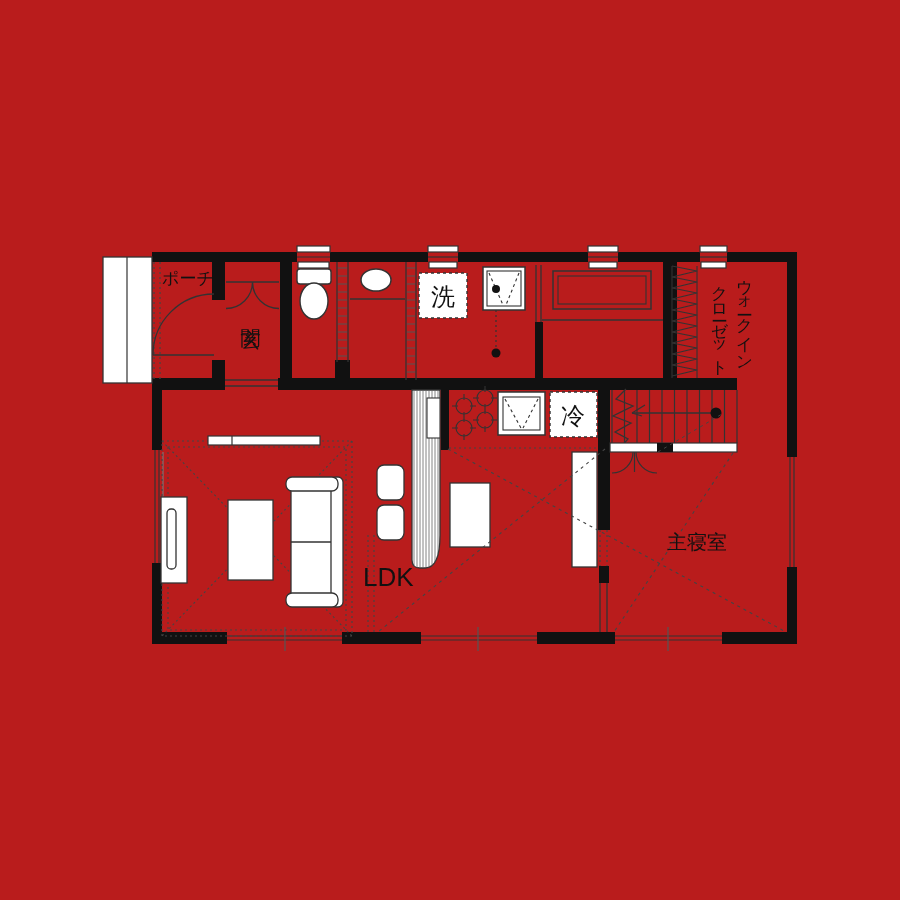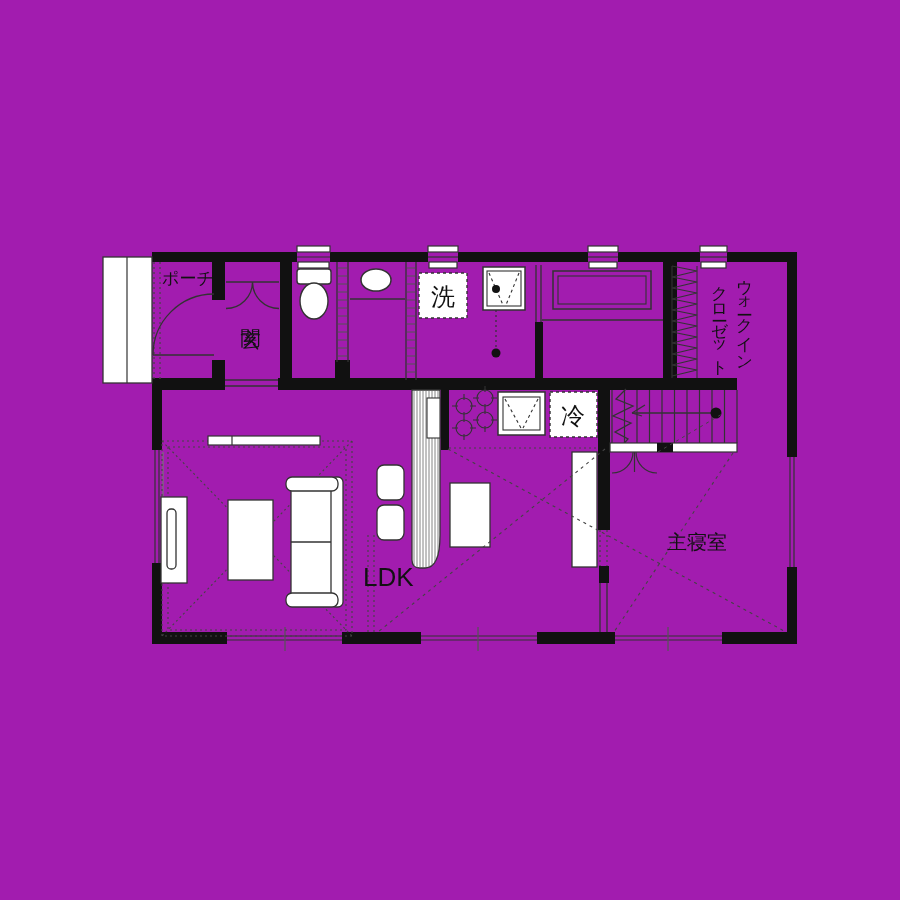--- a/index.html
+++ b/index.html
@@ -1,16 +1,16 @@
 <!DOCTYPE html>
 <html><head>
 <meta charset="utf-8">
 <style>
   html,body{margin:0;padding:0;background:#ffffff;}
-  .stage{position:relative;width:900px;height:900px;background:#a21caf;overflow:hidden;
+  .stage{position:relative;width:900px;height:900px;background:#b91c1c;overflow:hidden;
          font-family:"Liberation Sans","DejaVu Sans",sans-serif;}
   svg text{fill:#111;font-family:"Liberation Sans","DejaVu Sans",sans-serif;}
   .vtxt{writing-mode:vertical-rl;text-orientation:upright;}
 </style>
 </head>
 <body>
 
 <div class="stage">
 <svg width="900" height="900" viewBox="0 0 900 900">
 

